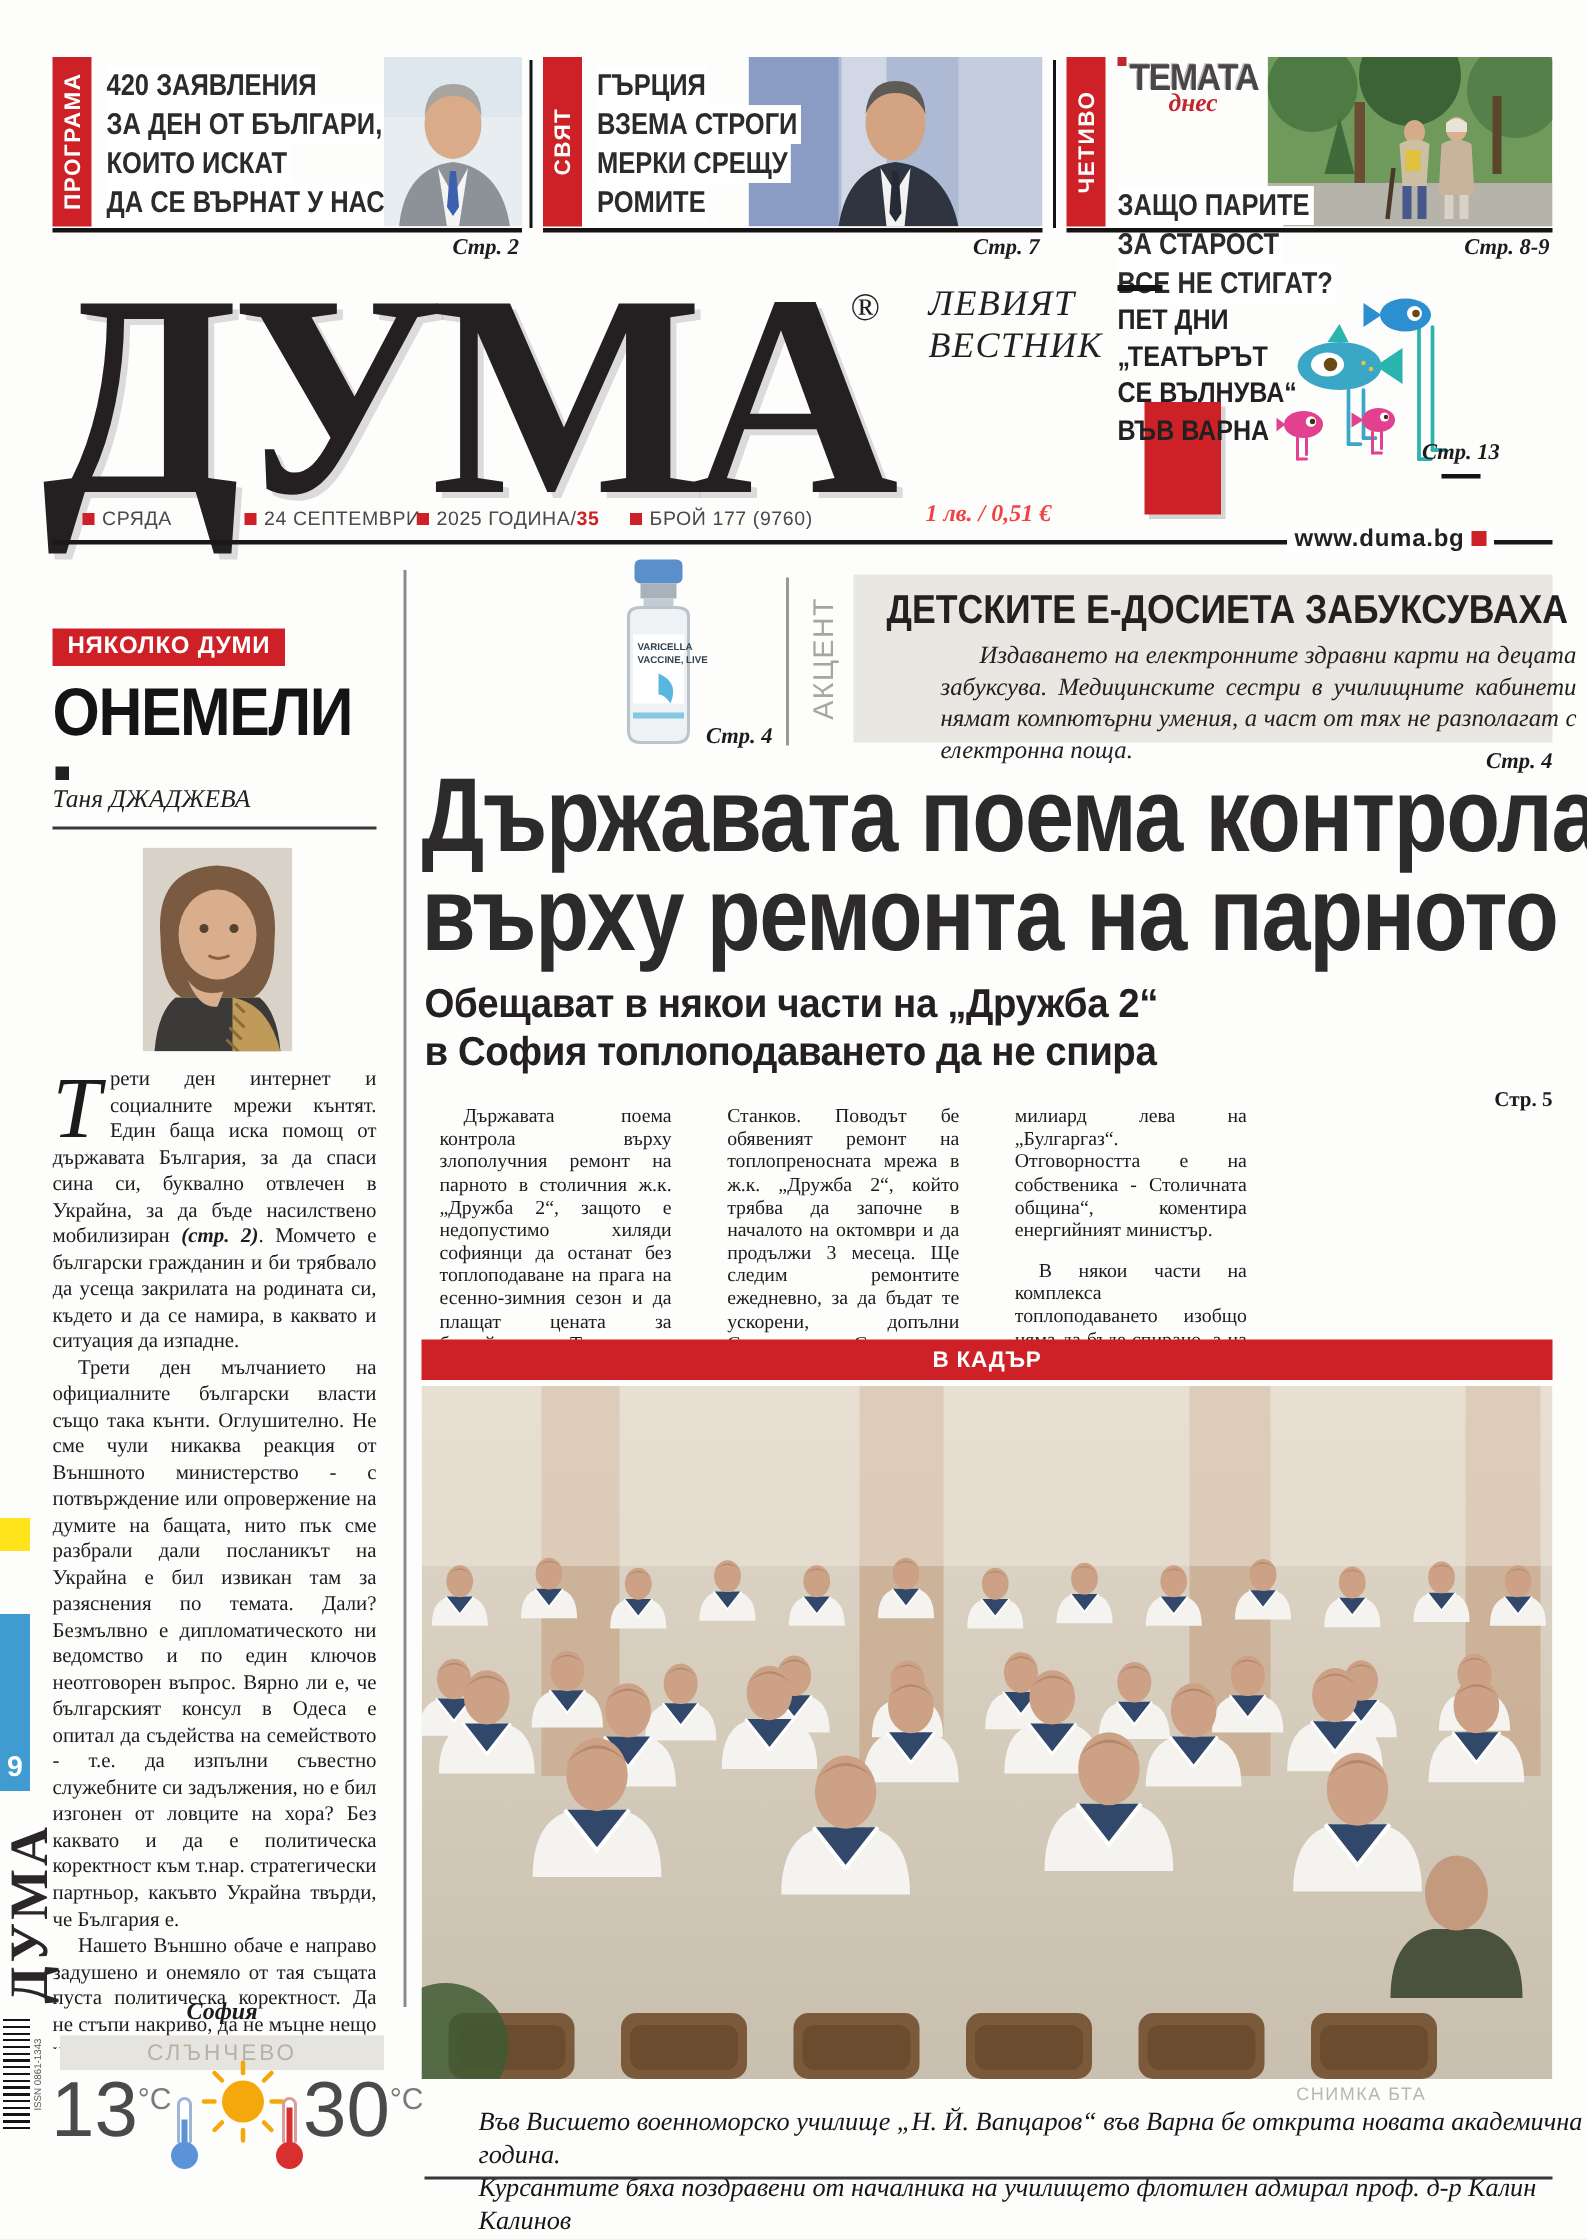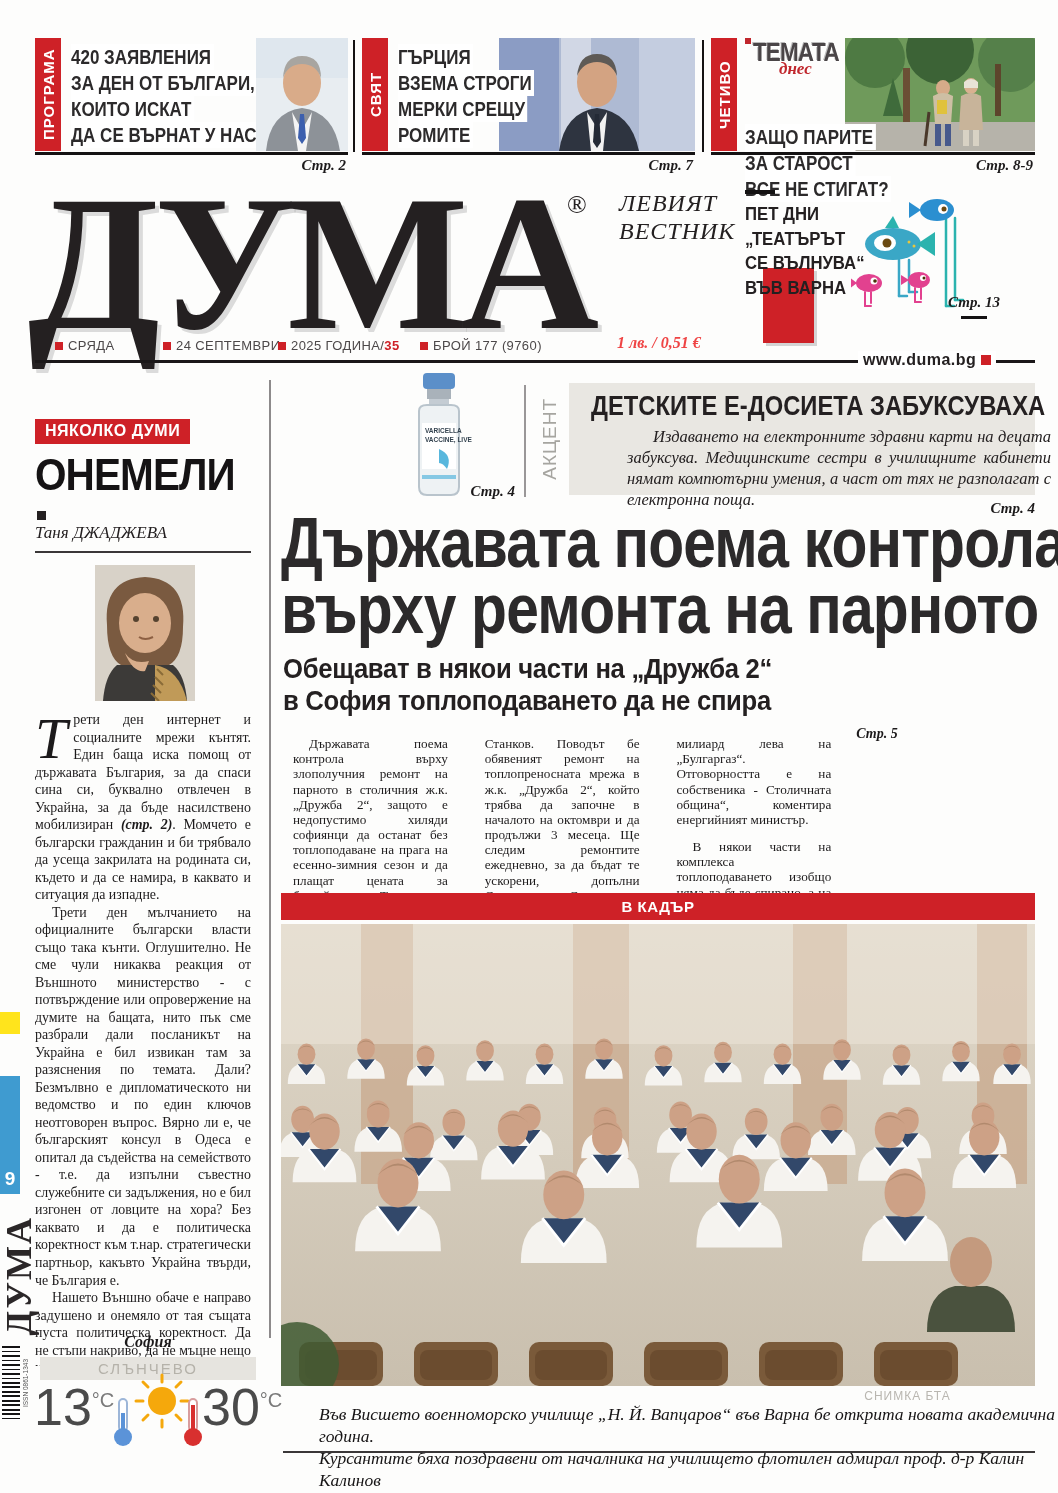--- a/index.html
+++ b/index.html
@@ -109,21 +109,21 @@
   .hl{position:absolute;left:0;font-family:"Liberation Sans",sans-serif;font-weight:bold;font-size:70px;
       letter-spacing:-1px;line-height:1;white-space:nowrap;color:#2c2a2b;transform:scaleX(.84);transform-origin:left top;}
   #hl1{top:0;} #hl2{top:66px;}
   .sub{position:absolute;left:2px;font-family:"Liberation Sans",sans-serif;font-weight:bold;font-size:27px;
        letter-spacing:-.3px;white-space:nowrap;color:#242021;transform:scaleX(.95);transform-origin:left top;}
   #sub1{top:146px;} #sub2{top:178px;}
   #lead-cols{position:absolute;left:0;top:216px;width:754px;height:178px;display:flex;gap:13px;overflow:hidden;}
   .lcol{width:179px;font-size:13.2px;line-height:1.15;text-align:justify;color:#1c1a1b;}
   .lcol p{margin:12px;}
   .lcol p.ind{text-indent:16px;}
-  #lead-page{font-style:italic;font-weight:bold;font-size:14px;margin-top:2px;}
+  #lead-page{text-align:right;font-weight:bold;font-size:14px;margin-top:2px;}
   
   #vkbar{left:281px;top:893px;width:754px;height:27px;background:#ce2127;color:#fff;
          font-family:"Liberation Sans",sans-serif;font-weight:bold;font-size:15px;letter-spacing:.5px;
          display:flex;align-items:center;justify-content:center;}
   #photo{left:281px;top:924px;width:754px;height:462px;overflow:hidden;}
   #credit{left:780px;top:1389px;width:255px;text-align:center;font-family:"Liberation Sans",sans-serif;
           font-size:12px;letter-spacing:1px;color:#b9b6b0;}
   #caption{left:283px;top:1404px;width:752px;font-style:italic;font-size:17.5px;line-height:1.25;color:#161415;margin-left:36px;}
   #bottomrule{left:283px;top:1451px;width:752px;height:2px;background:#3a3738;}
   

